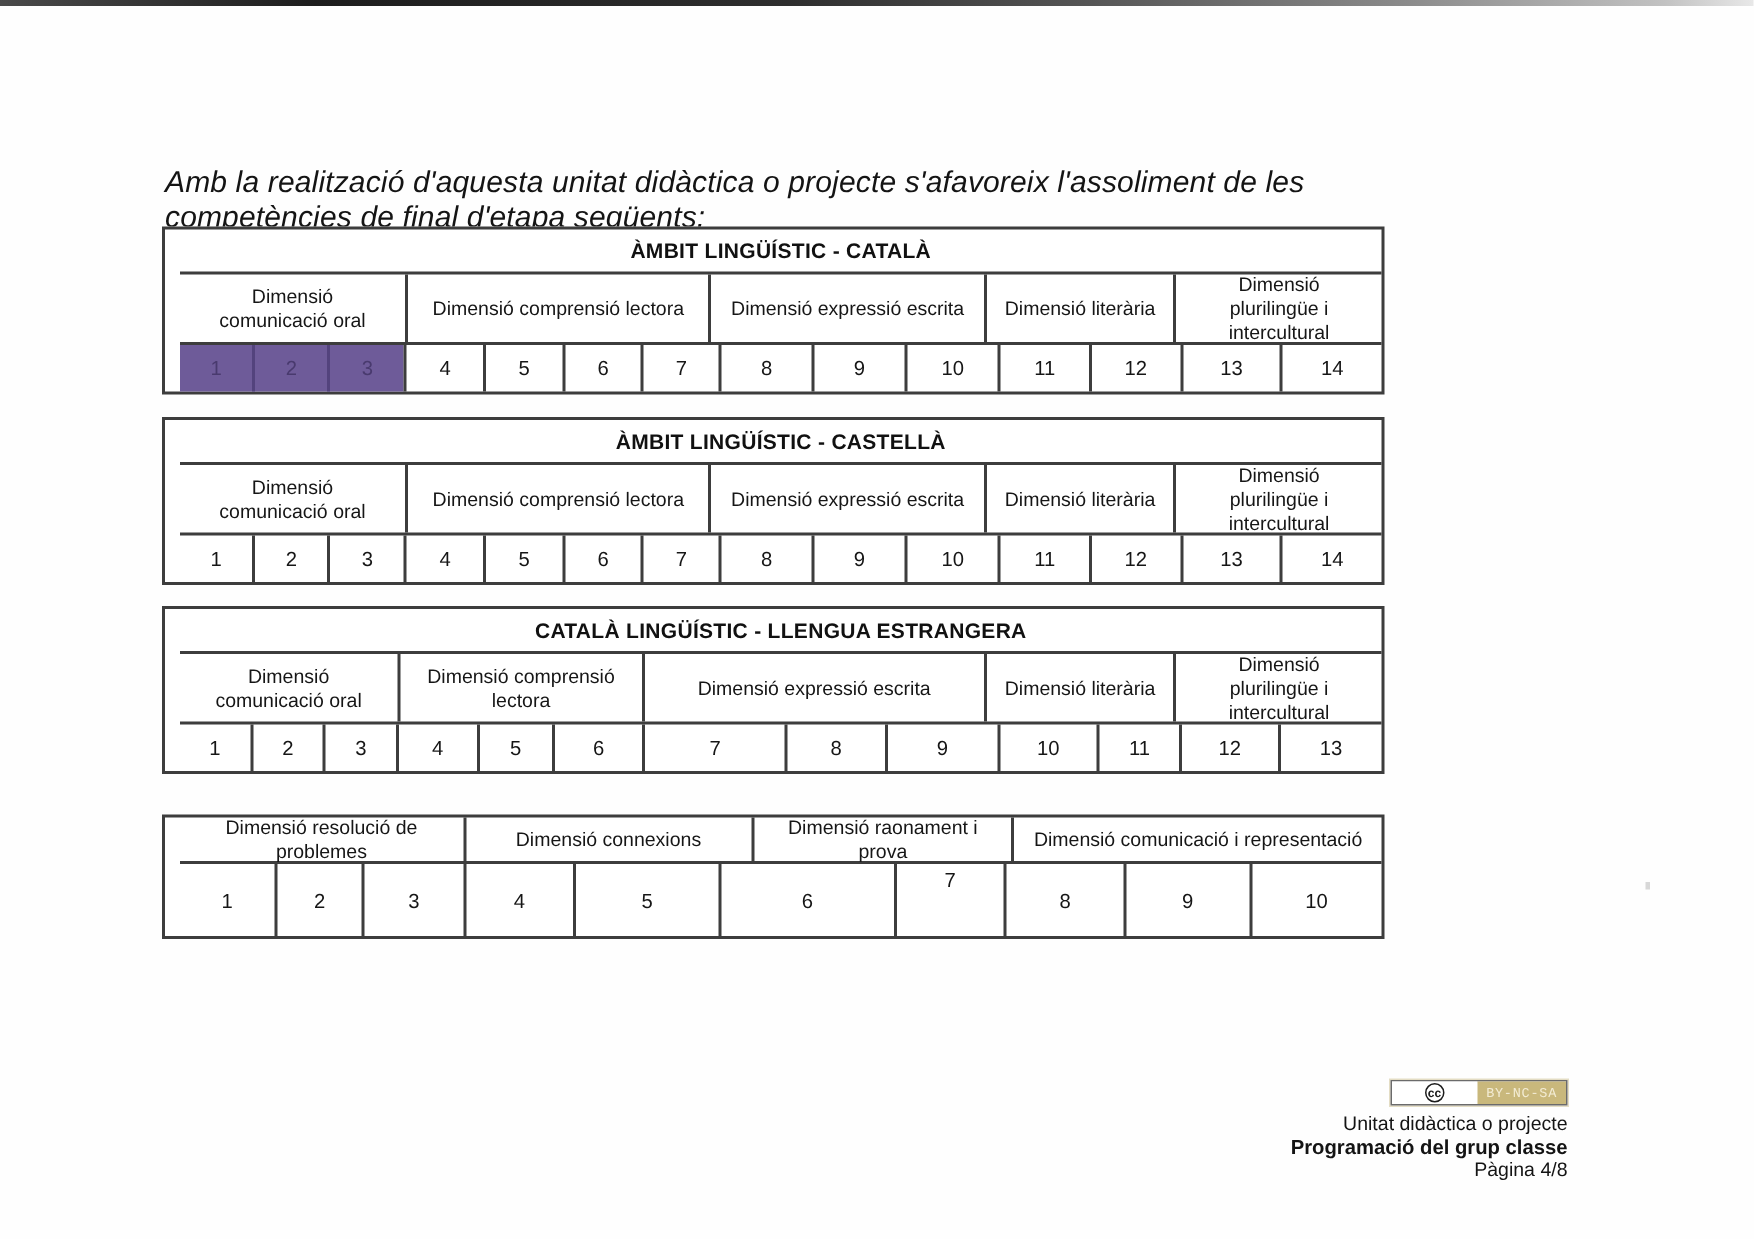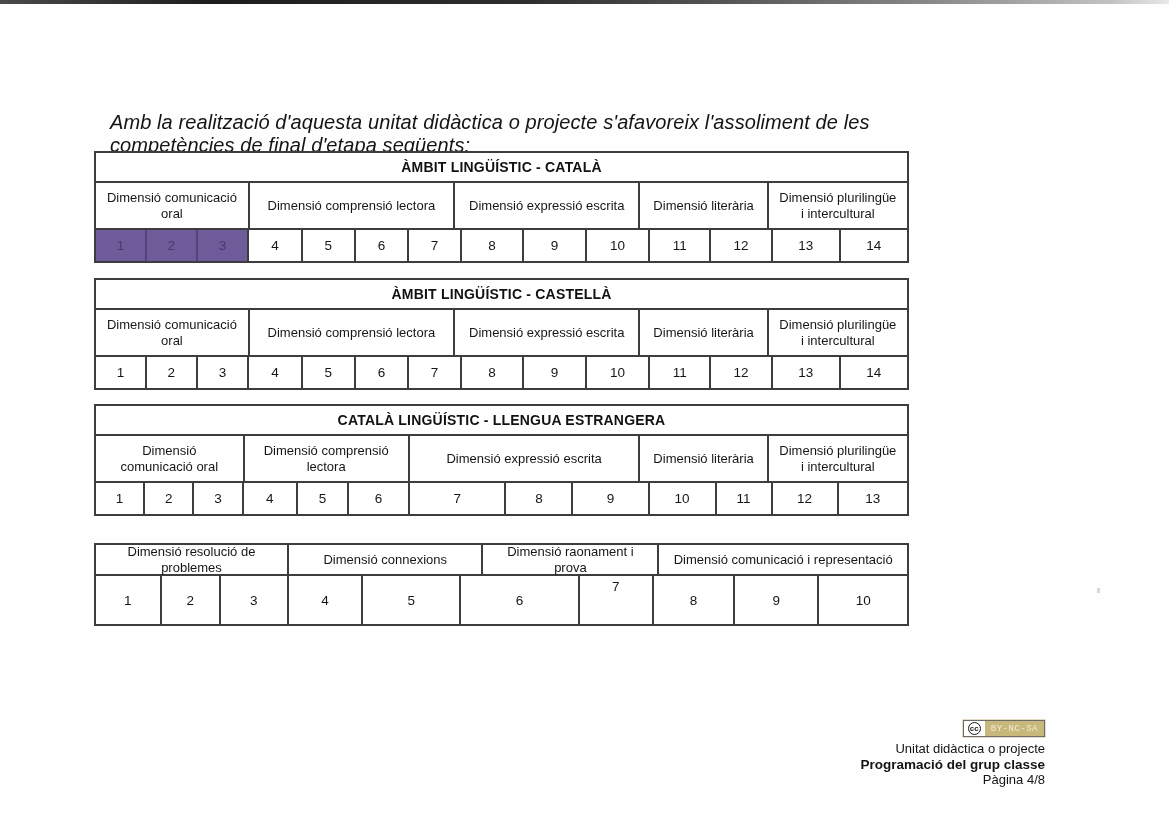--- a/index.html
+++ b/index.html
@@ -19,23 +19,24 @@
   }
   .scan-strip{
     position:absolute;top:0;left:0;width:1169px;height:4px;
     background:linear-gradient(to right,#4a4a4a 0%,#1d1d1d 18%,#2e2e2e 45%,#555 62%,#8a8a8a 80%,#c2c2c2 95%,#e8e8e8 100%);
   }
   .intro{
     position:absolute;left:110px;top:111px;width:850px;
     font-style:italic;font-size:20px;color:#141414;letter-spacing:0.1px;
   }
   .comp-table{
-    position:absolute;left:94px;width:815px;
+    position:absolute;left:108px;width:815px;
     border:2px solid var(--line);
     background:#fff;
+    padding-left:10px;
   }
   .t-catala{top:151px;}
   .t-castella{top:278px;}
   .t-estrangera{top:404px;}
   .t-matematic{top:543px;}
   .tbl-title{
     height:30px;border-bottom:2px solid var(--line);
     display:flex;align-items:center;justify-content:center;
     font-weight:bold;font-size:14px;letter-spacing:0.2px;color:#111;
   }
@@ -68,21 +69,21 @@
     position:absolute;right:124px;top:720px;
     display:flex;flex-direction:column;align-items:flex-end;
   }
   .cc-badge{
     display:inline-flex;align-items:stretch;height:17px;
     border:1px solid #6b6b6b;background:#fff;margin-bottom:4px;
     box-shadow:0 0 0 1px #e4ddc4;
   }
   .cc-left{
     display:flex;align-items:center;justify-content:center;
-    padding:0 4px;background:#fff;
+    padding:0 22px;background:#fff;
   }
   .cc-circle{
     display:flex;align-items:center;justify-content:center;
     width:13px;height:13px;border:1.5px solid #1c1c1c;border-radius:50%;
     font-size:8px;font-weight:bold;color:#1c1c1c;letter-spacing:0;
   }
   .cc-right{
     display:flex;align-items:center;justify-content:center;
     padding:0 6px;background:#c9b87c;color:#f3ecd4;
     font-family:"Liberation Mono","DejaVu Sans Mono",monospace;

